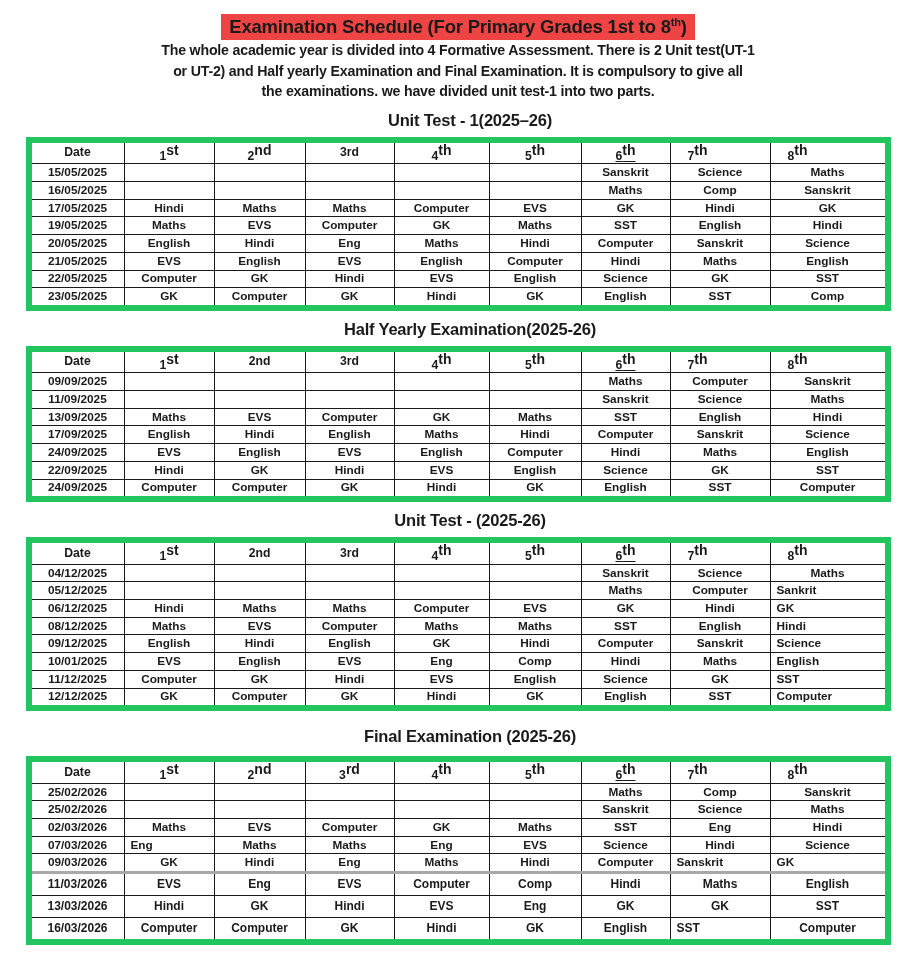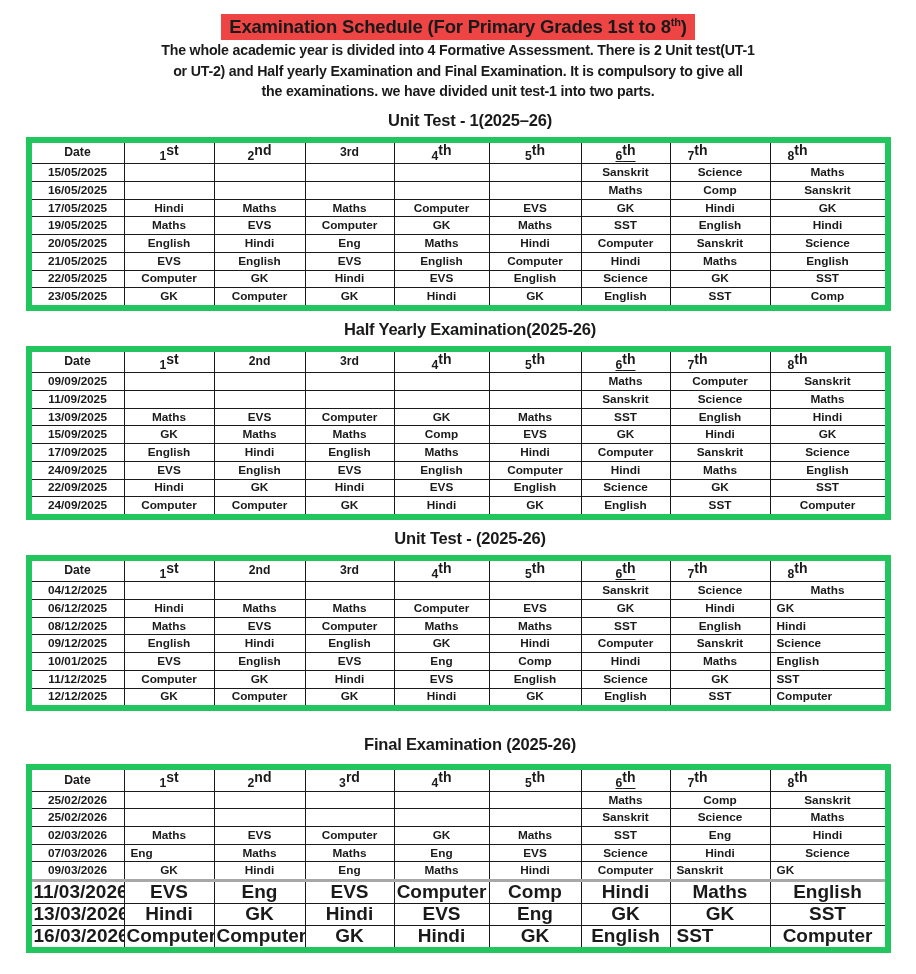--- a/index.html
+++ b/index.html
@@ -18,21 +18,21 @@
     letter-spacing:-0.2px;
   }
   .doc-title sup { font-size:11px; }
 
   .intro { text-align:center; font-size:14.2px; line-height:1.45; letter-spacing:-0.2px; }
 
   .section-heading {
     text-align:center; font-size:16.5px; font-weight:700;
     margin:9px 0 7px; letter-spacing:-0.2px;padding-left:24px;
   }
-  .section-final .section-heading { margin-top:24px; margin-bottom:10px; }
+  .section-final .section-heading { margin-top:16px; margin-bottom:10px; }
 
   table.exam {
     width:781px; margin:0 auto; border-collapse:collapse;
     table-layout:fixed; border:6px solid #22c55e;
   }
   table.exam th, table.exam td {
     border:1px solid #1a1a1a;
     font-size:11.8px; font-weight:700; text-align:center;
     height:16.7px; padding:0 2px; line-height:1.1;
     overflow:hidden; white-space:nowrap;
@@ -47,21 +47,21 @@
   table.exam th:nth-child(5){ width:90px; }
   table.exam th:nth-child(6){ width:87px; }
   table.exam th:nth-child(7){ width:84px;text-decoration:underline; }
   table.exam th:nth-child(8){ width:80px; }
   table.exam th:nth-child(9){ width:95px; }
   
   table.exam th:nth-child(8), table.exam th:nth-child(9) { text-align:left; padding-left:17px; }
   
   table.exam td.al { text-align:left; padding-left:6px; }
   
-  table.exam tr.lg td { font-size:19px; height:21px; }
+  table.exam tr.lg td { font-size:12px; height:21px; }
   table.exam tr.sep td { border-top:3px solid #a8a8a8; }
 </style>
 </head>
 <body>
 
 <div class="page">
 
   <div class="title-wrap">
     <h1 class="doc-title"><span>Examination Schedule (For Primary Grades 1st to 8</span><sup>th</sup><span>)</span></h1>
   </div>
@@ -225,31 +225,20 @@
             <td>Maths</td>
             <td>EVS</td>
             <td>Computer</td>
             <td>GK</td>
             <td>Maths</td>
             <td>SST</td>
             <td>English</td>
             <td>Hindi</td>
           </tr>
           <tr>
-            <td>15/09/2025</td>
-            <td>GK</td>
-            <td>Maths</td>
-            <td>Maths</td>
-            <td>Comp</td>
-            <td>EVS</td>
-            <td>GK</td>
-            <td>Hindi</td>
-            <td>GK</td>
-          </tr>
-          <tr>
             <td>17/09/2025</td>
             <td>English</td>
             <td>Hindi</td>
             <td>English</td>
             <td>Maths</td>
             <td>Hindi</td>
             <td>Computer</td>
             <td>Sanskrit</td>
             <td>Science</td>
           </tr>
@@ -312,20 +301,31 @@
             <td></td>
             <td></td>
             <td></td>
             <td></td>
             <td></td>
             <td>Sanskrit</td>
             <td>Science</td>
             <td>Maths</td>
           </tr>
           <tr>
+            <td>05/12/2025</td>
+            <td></td>
+            <td></td>
+            <td></td>
+            <td></td>
+            <td></td>
+            <td>Maths</td>
+            <td>Computer</td>
+            <td class="al">Sankrit</td>
+          </tr>
+          <tr>
             <td>06/12/2025</td>
             <td>Hindi</td>
             <td>Maths</td>
             <td>Maths</td>
             <td>Computer</td>
             <td>EVS</td>
             <td>GK</td>
             <td>Hindi</td>
             <td class="al">GK</td>
           </tr>

